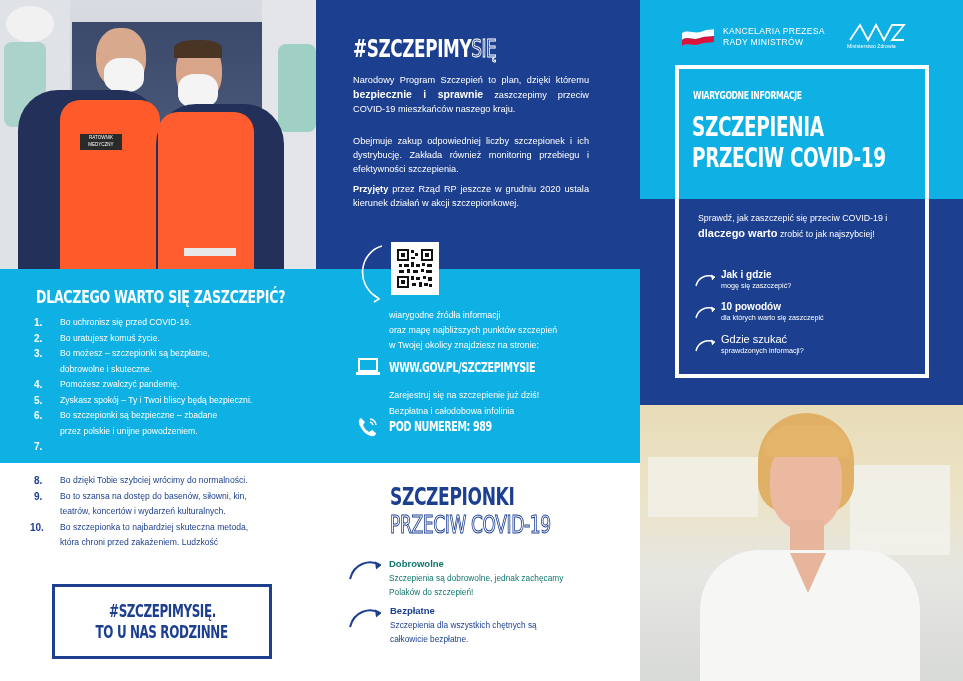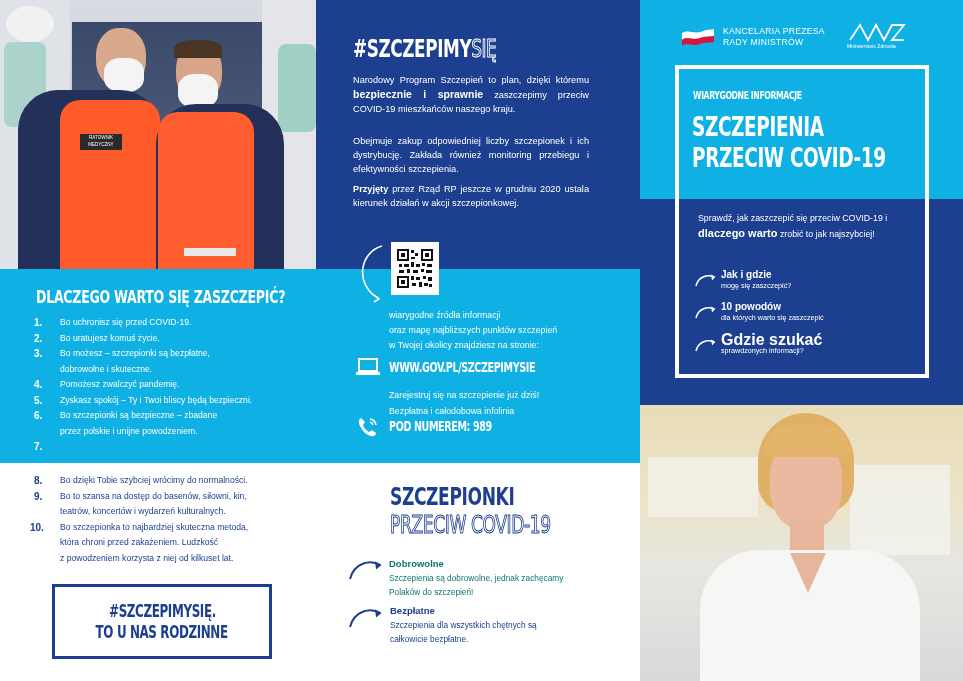--- a/index.html
+++ b/index.html
@@ -132,24 +132,20 @@
         <span class="num"></span>
         <span class="txt">teatrów, koncertów i wydarzeń kulturalnych.</span>
       </li>
     <li>
         <span class="num" style="padding-left:30px;width:30px;">10.</span>
         <span class="txt">Bo szczepionka to najbardziej skuteczna metoda,</span>
       </li>
     <li>
         <span class="num"></span>
         <span class="txt">która chroni przed zakażeniem. Ludzkość</span>
-      </li>
-    <li>
-        <span class="num"></span>
-        <span class="txt">z powodzeniem korzysta z niej od kilkuset lat.</span>
       </li>
   </ul>
   <div class="abs" style="left:52px;top:121px;width:220px;height:75px;border:3px solid #1c3f8f;display:flex;flex-direction:column;align-items:center;justify-content:center;color:#1c3f8f;">
     <div class="cond heavy" style="font-size:17px;line-height:21px;transform:scaleX(0.78);white-space:nowrap;">#SZCZEPIMYSIĘ.</div>
     <div class="cond heavy" style="font-size:17px;line-height:21px;transform:scaleX(0.78);white-space:nowrap;">TO U NAS RODZINNE</div>
   </div>
 </div>
 
 <div id="mid-top" class="abs bg-dark">
   <div class="abs cond heavy" style="left:33px;top:35px;font-size:24px;white-space:nowrap;transform:scaleX(0.78);transform-origin:left;">
@@ -300,21 +296,21 @@
 <div class="abs" style="left:721px;top:300px;">
   <div style="font-weight:700;font-size:10px;line-height:13px;">10 powodów</div>
   <div style="font-size:7.2px;line-height:10px;">dla których warto się zaszczepić</div>
 </div>
 
 <svg class="abs" style="left:695px;top:338px;" width="22" height="14" viewBox="0 0 22 14">
   <path d="M1 13 C3 4, 12 1, 19 4" fill="none" stroke="#fff" stroke-width="1.4"></path>
   <path d="M16 2 L20 4 L17 7" fill="#fff" stroke="#fff" stroke-width="0.8"></path>
 </svg>
 <div class="abs" style="left:721px;top:333px;">
-  <div style="font-weight:700;font-size:16px;line-height:13px;">Gdzie szukać</div>
+  <div style="font-weight:400;font-size:11px;line-height:13px;">Gdzie szukać</div>
   <div style="font-size:7.2px;line-height:10px;">sprawdzonych informacji?</div>
 </div>
 
 <div id="photo-right" class="abs">
 
   <div class="figure" style="left:8px;top:52px;width:110px;height:60px;background:#f2f1ea;opacity:.8;"></div>
   <div class="figure" style="left:210px;top:60px;width:100px;height:90px;background:#f3f2ee;opacity:.8;"></div>
 
   <div class="figure" style="left:118px;top:8px;width:96px;height:100px;border-radius:48px 48px 30px 30px;background:#e0b067;"></div>
 

